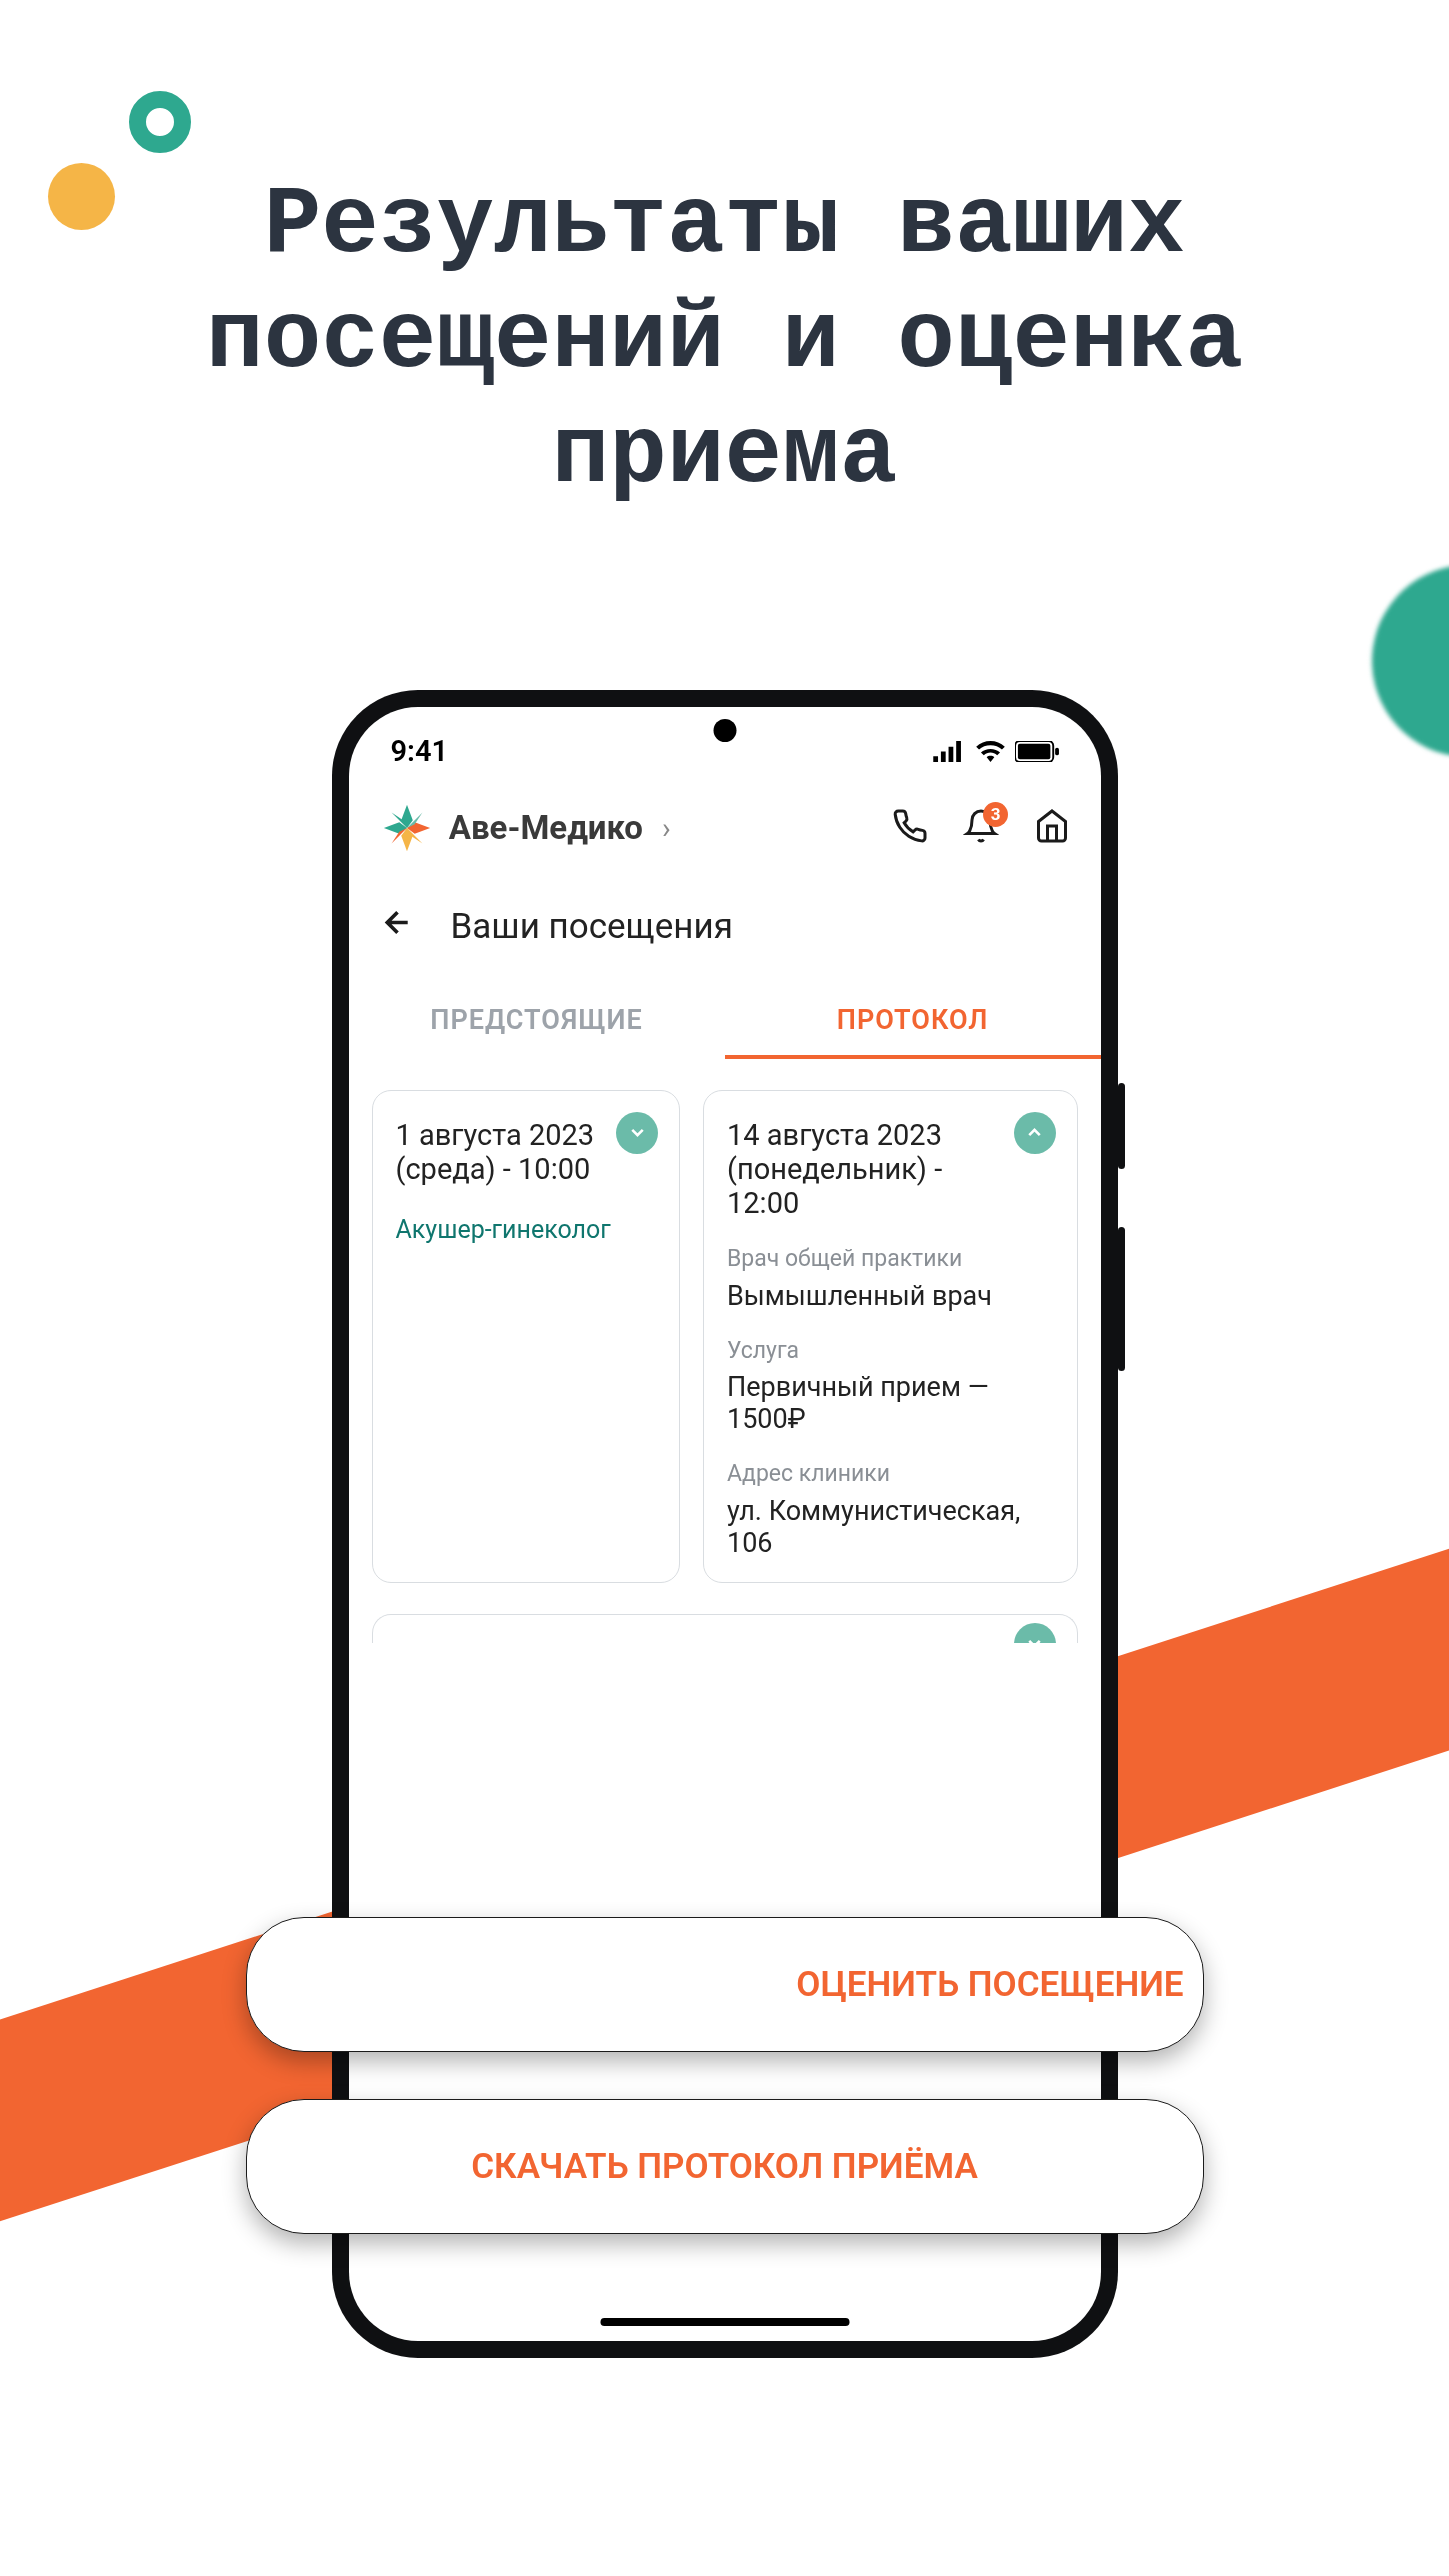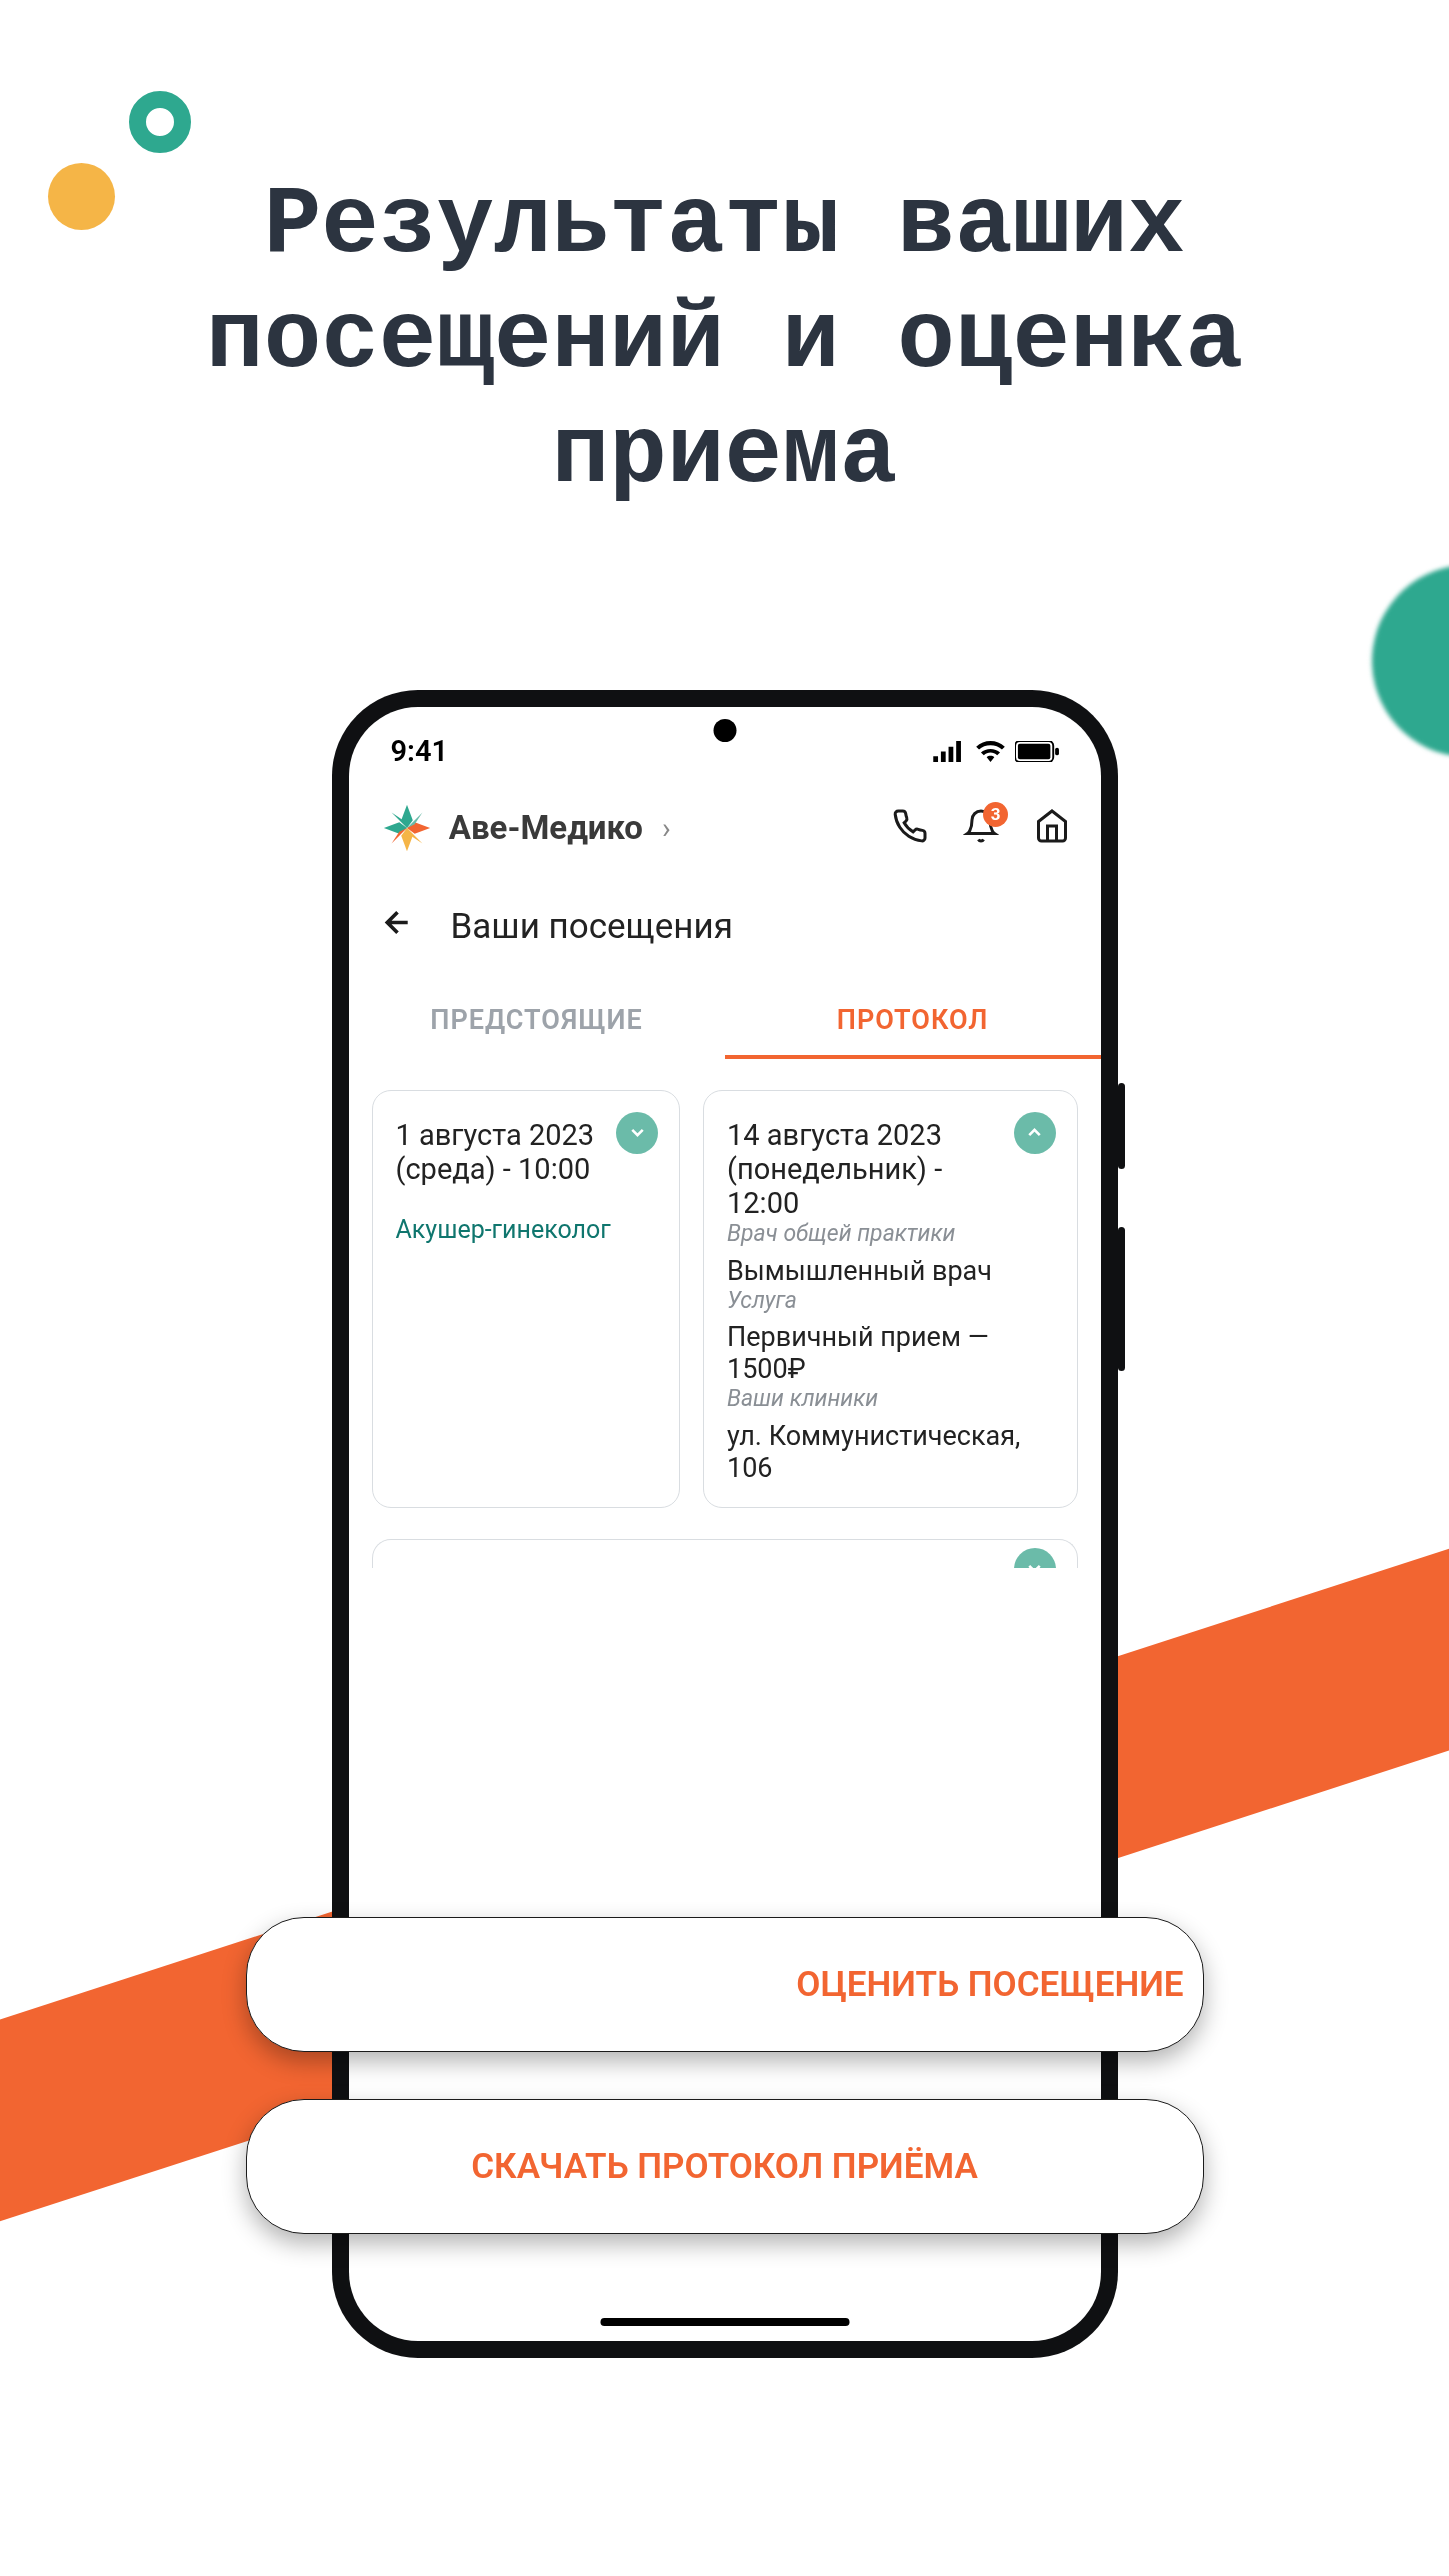--- a/index.html
+++ b/index.html
@@ -214,21 +214,21 @@
   border-radius: 50%;
   background: #6bbba9;
   display: flex;
   align-items: center;
   justify-content: center;
 }
 .card-chevron.up { background: #6bbba9; }
 .card-section-label {
   font-size: 23px;
   color: #8a8f95;
-  font-style: italic;
+  margin-top: 25px;
 }
 .card-section-value {
   font-size: 27px;
   color: #222;
   margin-top: 7.7px;
 }
 
 
 .fab {
   position: absolute;
@@ -372,21 +372,21 @@
         <div class="card-title">14 августа 2023 (понедельник) - 12:00</div>
         <div class="card-chevron up">
           <svg width="21" height="21" viewBox="0 0 24 24">
               <path fill="none" stroke="#fff" stroke-width="3" d="M6 15l6-6 6 6"></path>
             </svg>
         </div>
         <div class="card-section-label">Врач общей практики</div>
         <div class="card-section-value">Вымышленный врач</div>
         <div class="card-section-label">Услуга</div>
         <div class="card-section-value">Первичный прием — 1500₽</div>
-        <div class="card-section-label">Ваши клиники</div>
+        <div class="card-section-label">Адрес клиники</div>
         <div class="card-section-value">ул. Коммунистическая, 106</div>
       </div>
 
     </div>
 
     <div class="peek-card">
       <div class="card-chevron">
         <svg width="21" height="21" viewBox="0 0 24 24">
             <path fill="none" stroke="#fff" stroke-width="3" d="M6 9l6 6 6-6"></path>
           </svg>

